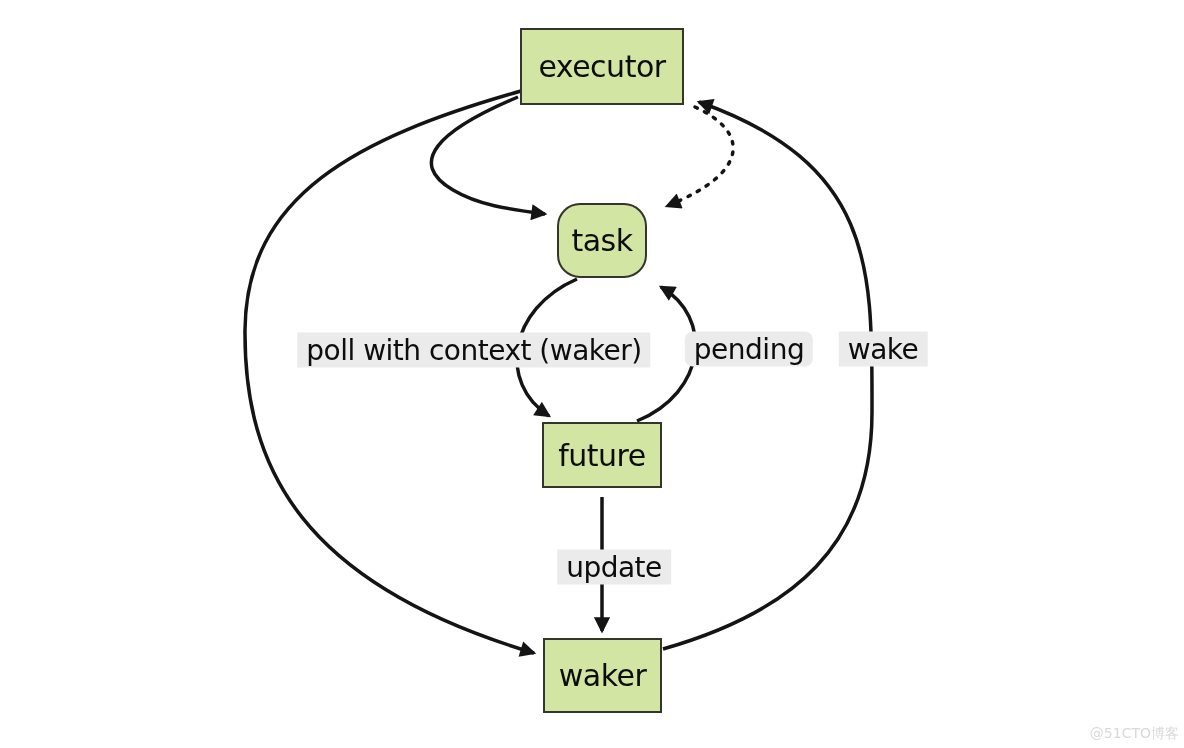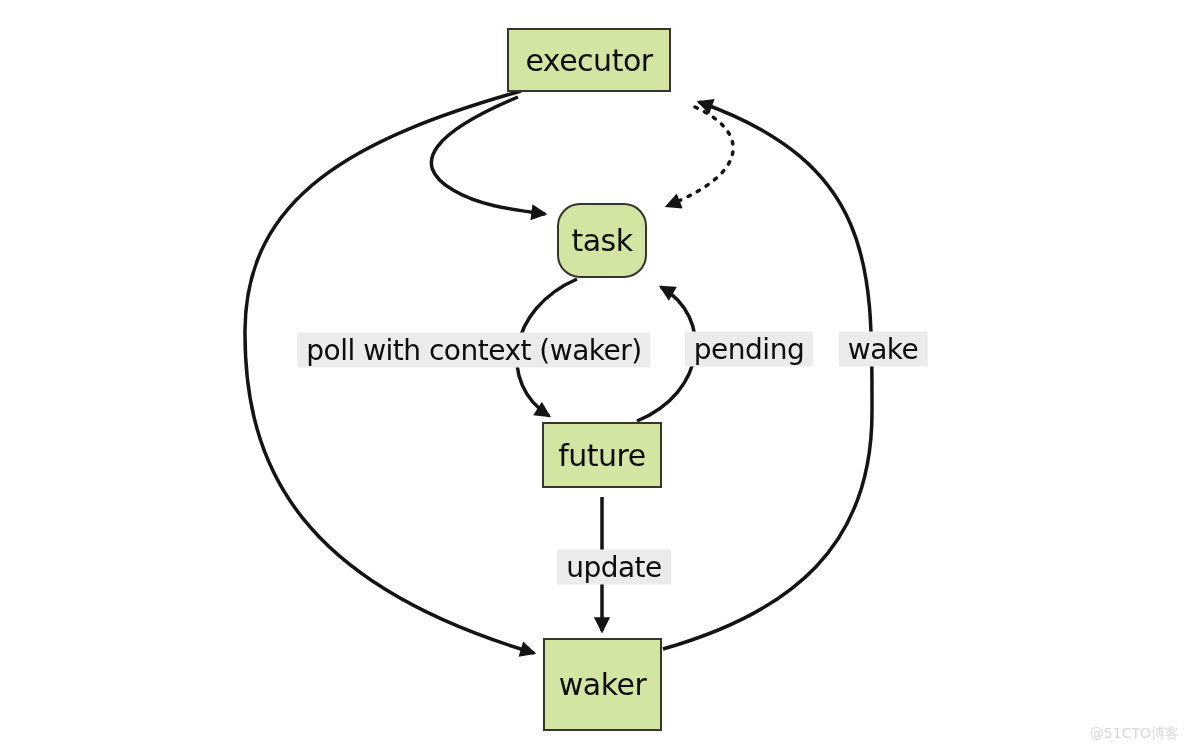--- a/index.html
+++ b/index.html
@@ -21,31 +21,31 @@
   .stage{position:relative;width:1184px;height:748px;background:var(--canvas-bg);}
   .stage svg{position:absolute;left:0;top:0;}
   .edge{fill:none;stroke:var(--edge-stroke);stroke-width:3.5;}
   .edge.dotted{stroke-dasharray:2.5 8;stroke-linecap:round;}
   #arrowhead path{fill:var(--edge-stroke);}
   .node{
     position:absolute;display:flex;align-items:center;justify-content:center;
     background:var(--node-fill);border:2.5px solid var(--node-border);
     font-size:30px;letter-spacing:-0.5px;color:var(--text-color);
   }
-  .node-executor{left:507px;top:28px;width:164px;height:64px;}
+  .node-executor{left:520px;top:28px;width:164px;height:77px;}
   .node-task{left:557px;top:203px;width:90px;height:75px;border-radius:23px;}
   .node-future{left:542px;top:422px;width:120px;height:66px;}
-  .node-waker{left:543px;top:638px;width:119px;height:93px;text-align:center;}
+  .node-waker{left:543px;top:638px;width:119px;height:75px;text-align:center;}
   .edge-label{
     position:absolute;transform:translate(-50%,-50%);
     background:var(--label-bg);padding:1px 9px;
     font-size:28px;letter-spacing:-0.5px;white-space:nowrap;margin-left:9px;
   }
   .label-poll{left:465px;top:350px;}
-  .label-pending{left:740px;top:349px;}
+  .label-pending{left:740px;top:349px;border-radius:8px;}
   .label-wake{left:874px;top:349px;}
   .label-update{left:605px;top:567px;}
   .watermark{
     position:absolute;right:5px;bottom:5px;
     font-size:14px;color:var(--watermark-color);
   }
 </style>
 </head>
 <body>
 

